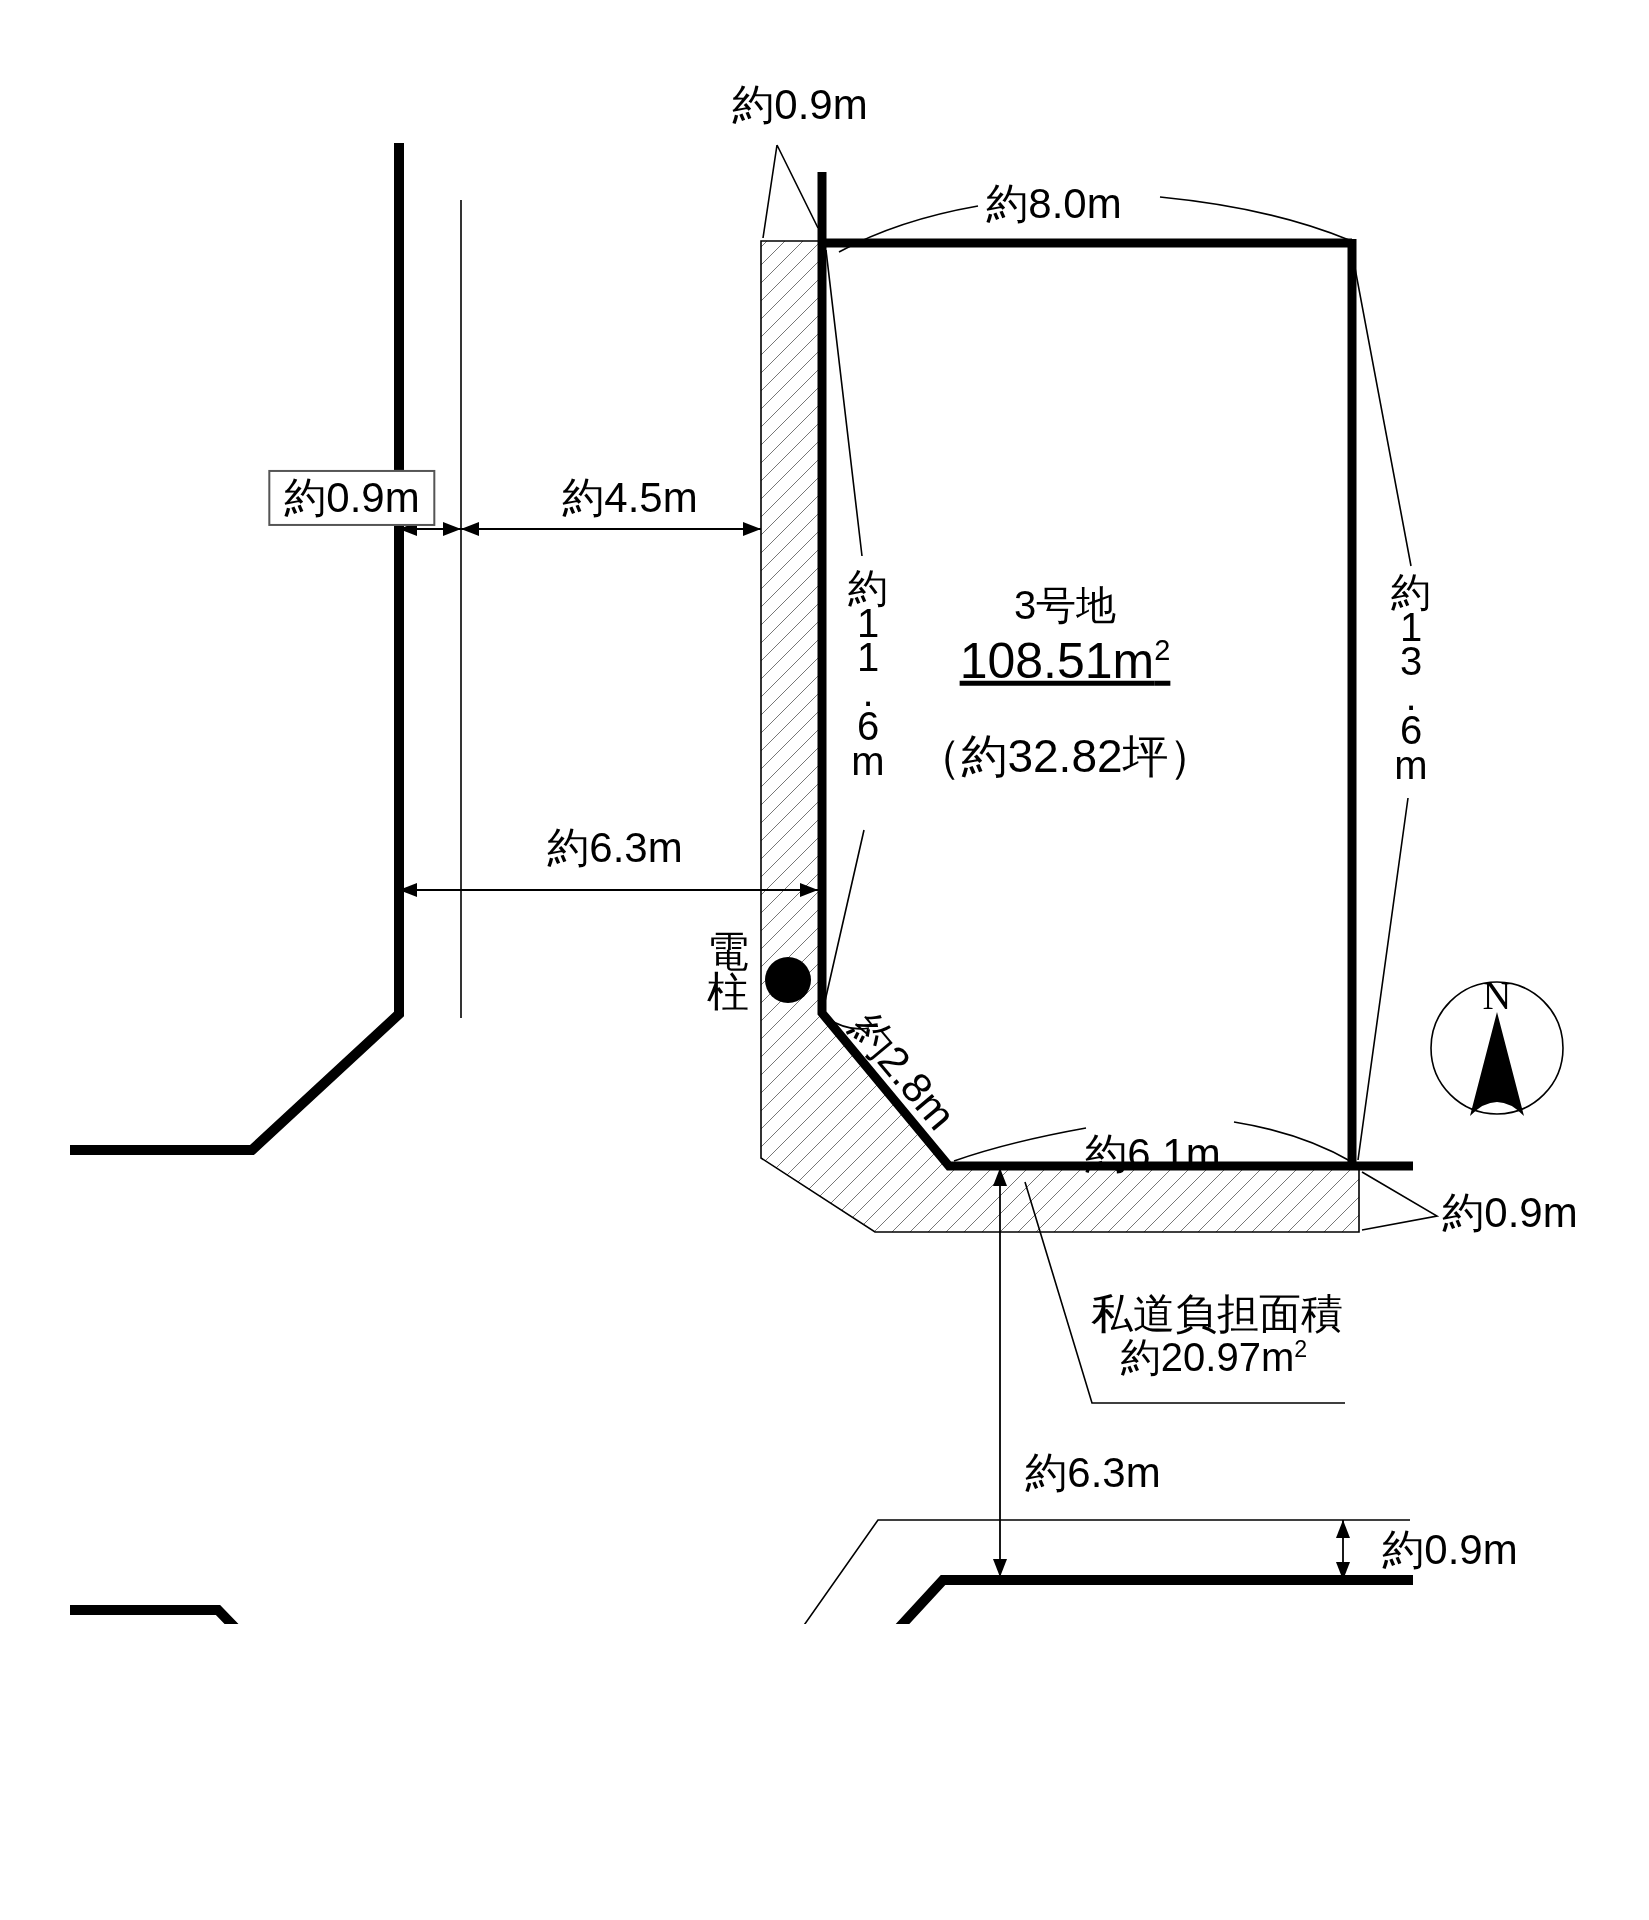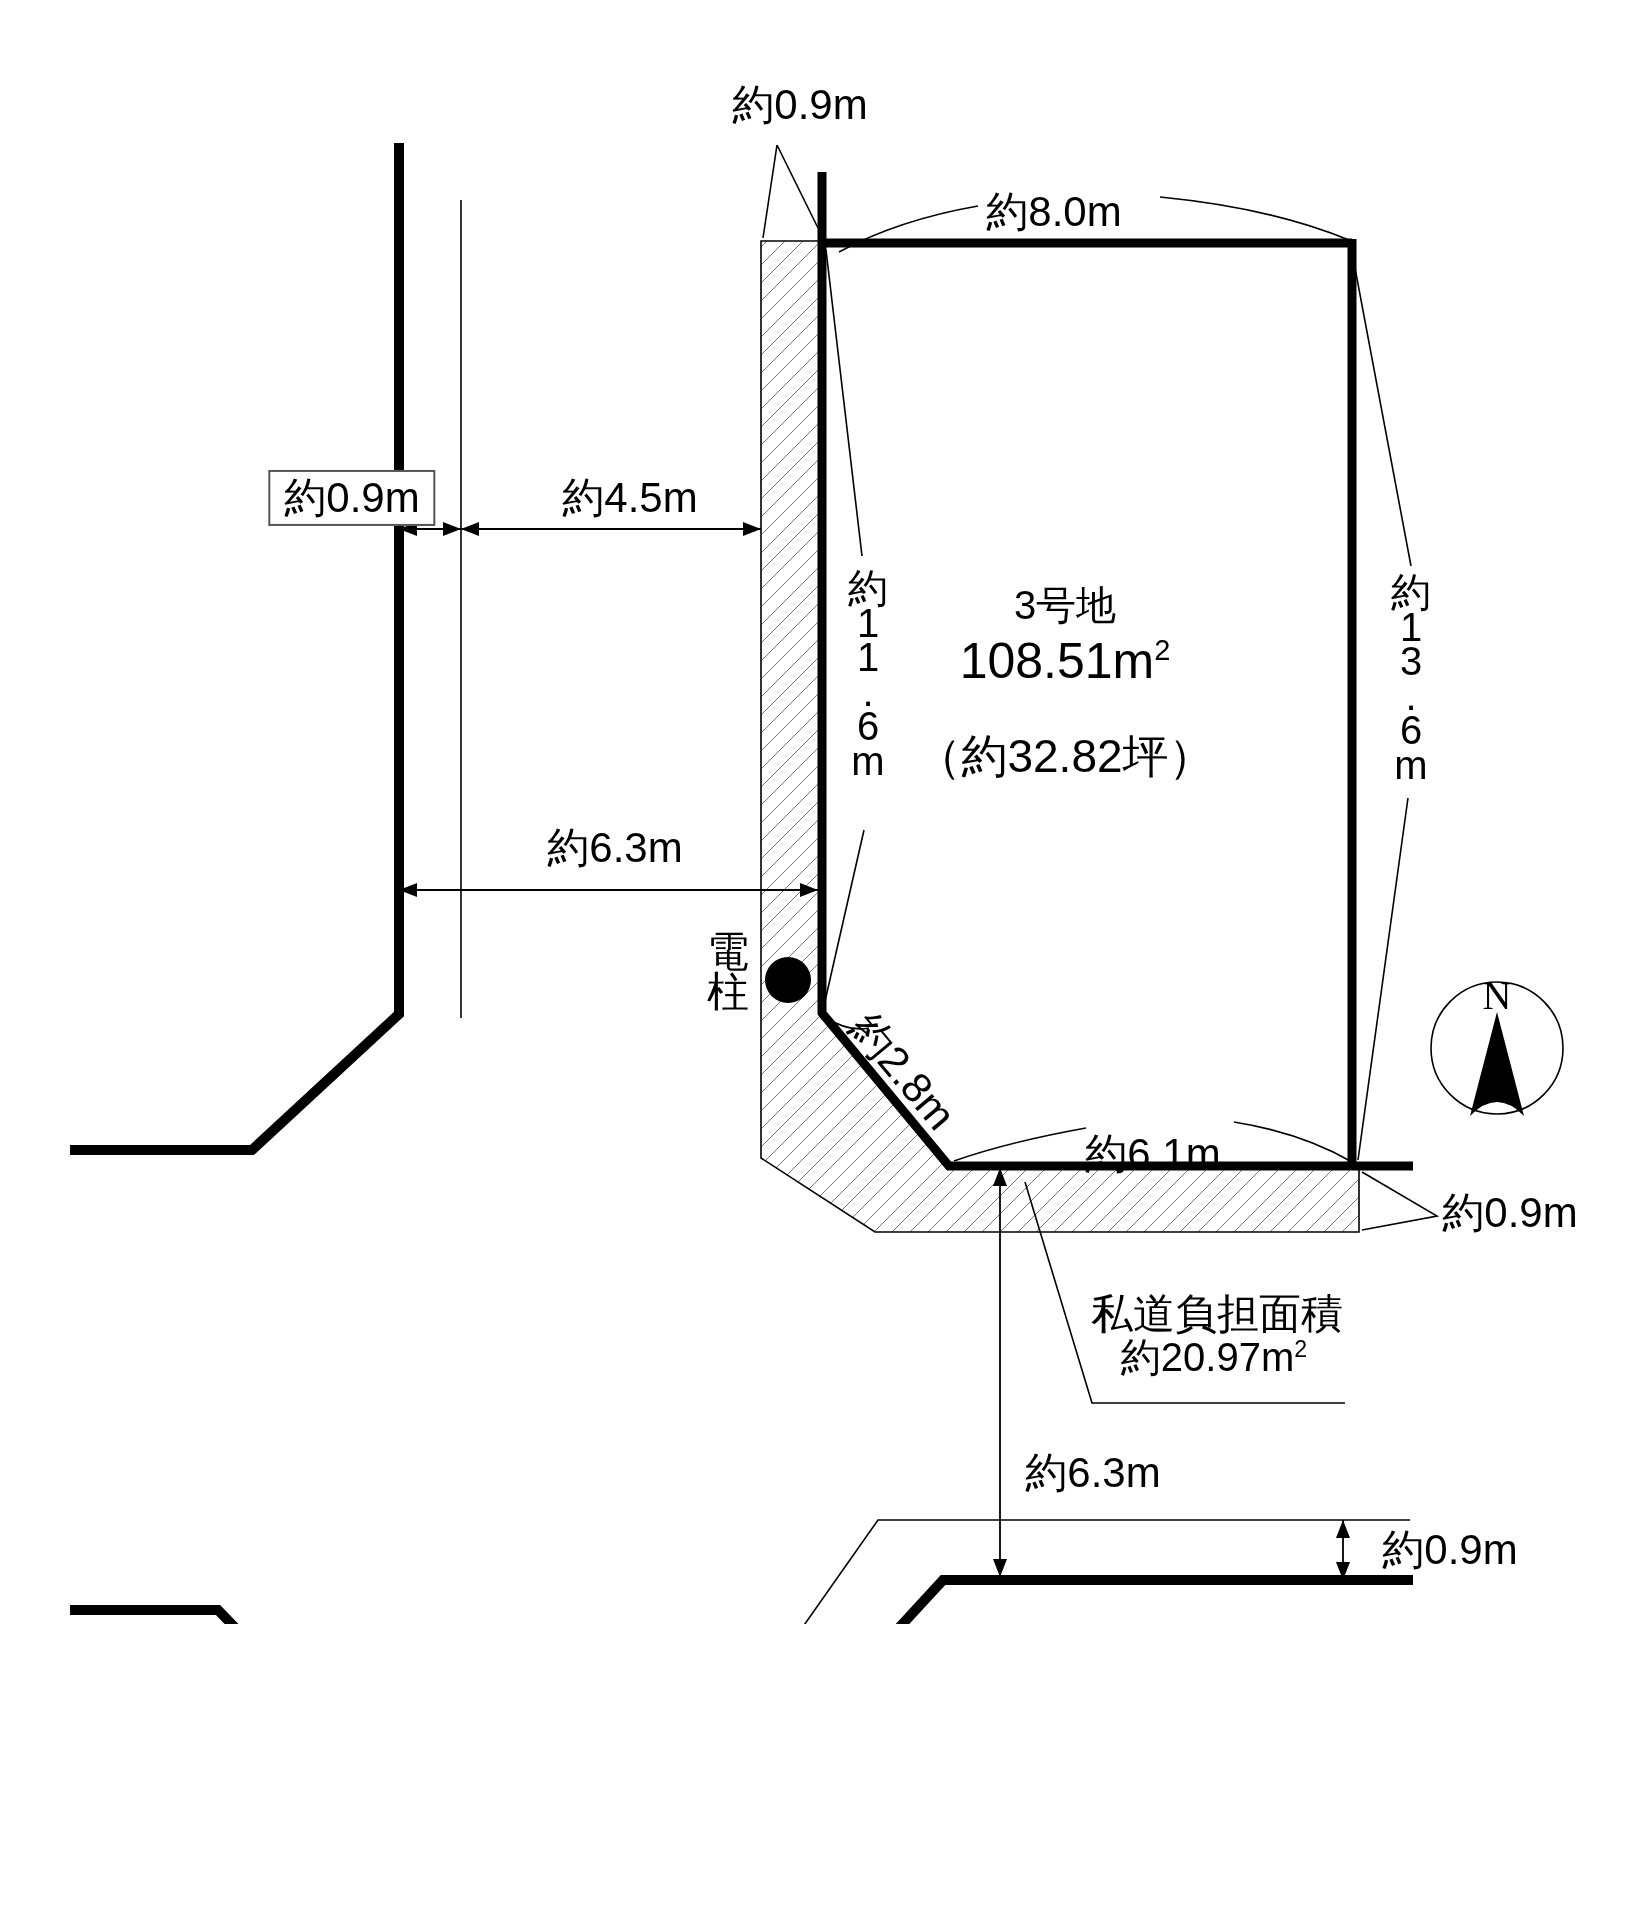--- a/index.html
+++ b/index.html
@@ -76,21 +76,21 @@
     <circle cx="788" cy="980" r="23" fill="#000"></circle>
 
     <g>
       <circle cx="1497" cy="1048" r="66" fill="none" stroke="#000" stroke-width="1.6"></circle>
       <path d="M1497,1012 L1524,1116 Q1497,1088 1470,1116 Z" fill="#000"></path>
     </g>
   </svg>
 
   <div class="lbl" style="left:800px;top:105px;">約0.9m</div>
 
-  <div class="lbl" style="left:1054px;top:212px;">約8.0m</div>
+  <div class="lbl" style="left:1054px;top:204px;">約8.0m</div>
 
   <div class="lbl boxed" style="left:352px;top:498px;">約0.9m</div>
 
   <div class="lbl" style="left:630px;top:498px;">約4.5m</div>
 
   <div class="lbl" style="left:615px;top:848px;">約6.3m</div>
 
   <div class="lbl vtext" style="left:868px;top:674px;">約
 1
 1
@@ -99,21 +99,21 @@
 m</div>
 
   <div class="lbl vtext" style="left:1411px;top:678px;">約
 1
 3
 .
 6
 m</div>
 
   <div class="lbl big" style="left:1065px;top:605px;">3号地</div>
-  <div class="lbl mid" style="left:1065px;top:661px;">
+  <div class="lbl mid" style="left:1065px;top:661px;text-decoration:underline;">
     <span>108.51m</span><sup>2</sup>
   </div>
   <div class="lbl paren" style="left:1065px;top:756px;">（約32.82坪）</div>
 
   <div class="lbl vtext pole" style="left:728px;top:972px;">電
 柱</div>
 
   <div class="lbl rot" style="left:903px;top:1072px;">約2.8m</div>
 
   <div class="lbl" style="left:1153px;top:1114px;margin-top:40px;">約6.1m</div>

